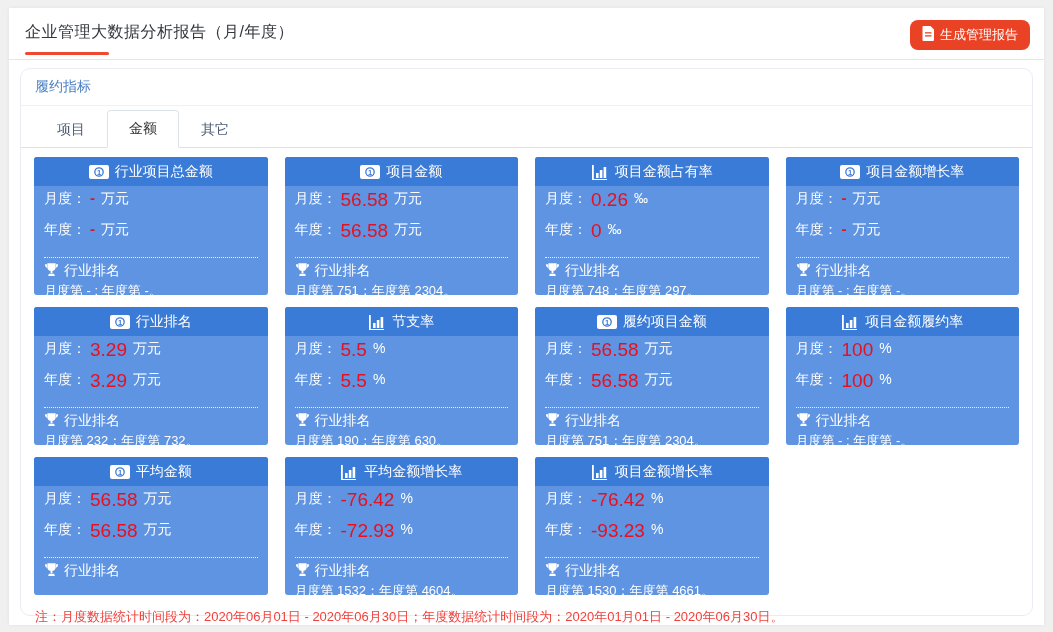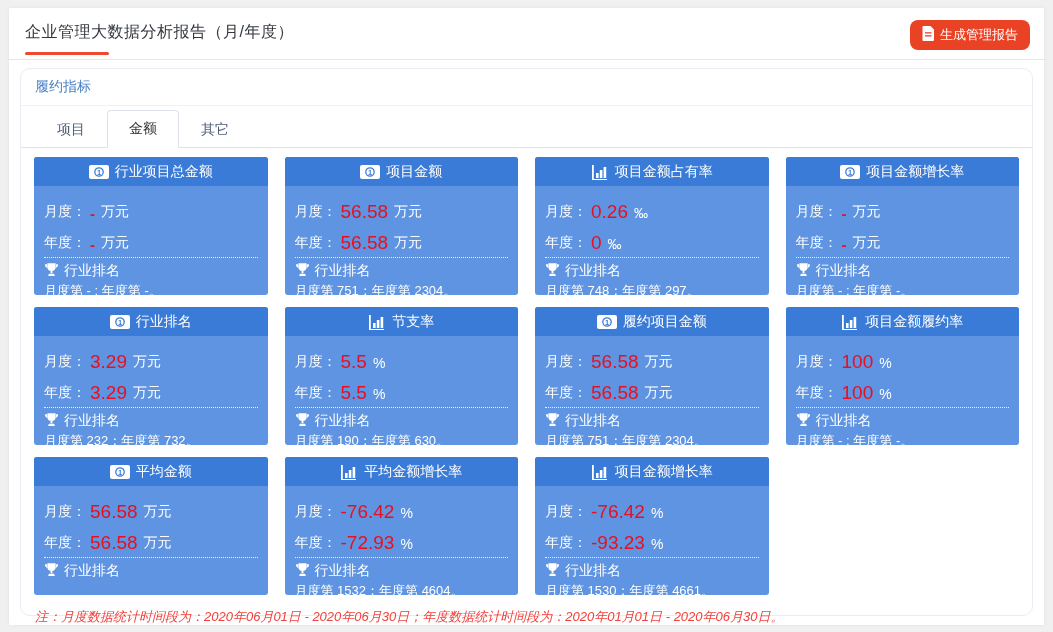--- a/index.html
+++ b/index.html
@@ -112,21 +112,21 @@
     display: flex;
     align-items: center;
     justify-content: center;
     gap: 6px;
     font-size: 14px;
   }
   .card-header .icon { display: flex; align-items: center; }
   .card-body { padding: 4px 10px 0 10px; }
   .metric-row {
     display: flex;
-    align-items: flex-end;
+    align-items: flex-start;
     height: 31px;
   }
   .metric-label { font-size: 14px; white-space: pre; }
   .metric-value {
     font-size: 19px;
     color: #e8101e;
     margin: 0 6px 0 4px;
     line-height: 1;
   }
   .metric-value.dash { font-size: 15px; font-weight: bold; }
@@ -141,21 +141,20 @@
     align-items: flex-end;
     gap: 5px;
     font-size: 14px;
   }
   .rank-text { font-size: 13px; margin-top: 2px; }
   
   .note {
     padding: 13px 14px 0 14px;
     font-size: 13px;
     color: #f0413c;
-    font-style: italic;
   }
 </style>
 </head>
 <body>
 
 <div class="app">
 
   <div class="page-header">
     <h1 class="page-title">企业管理大数据分析报告（月/年度）</h1>
     <div class="title-underline"></div>

